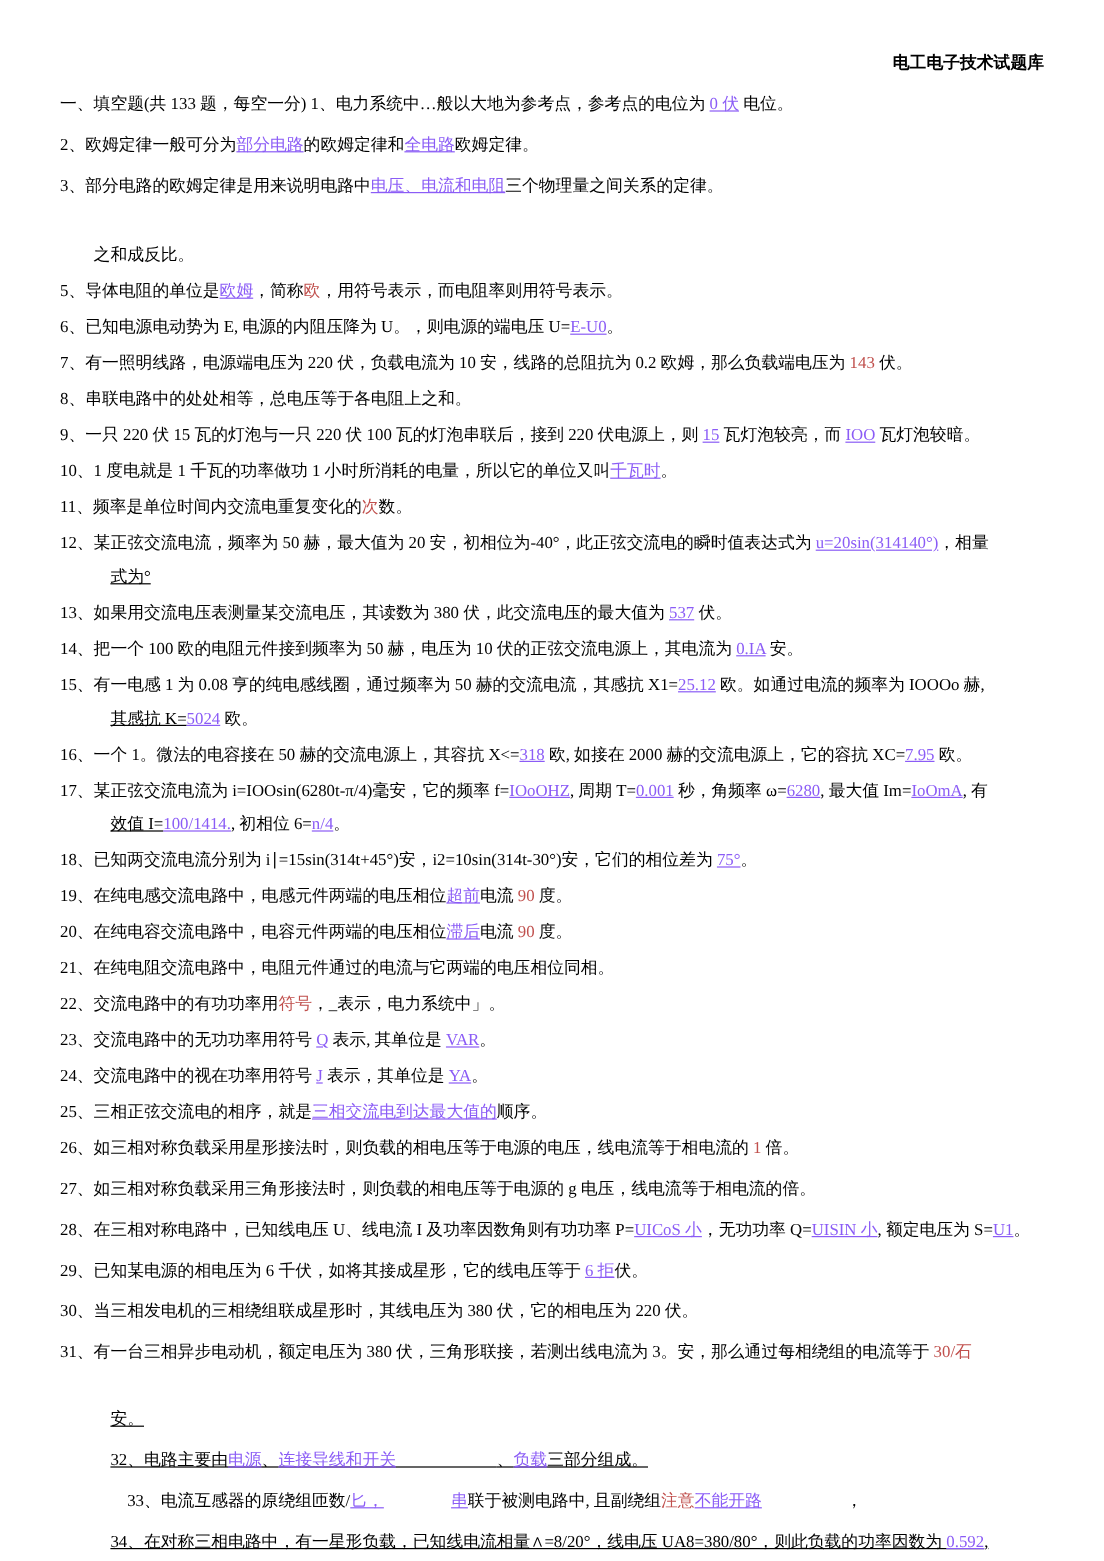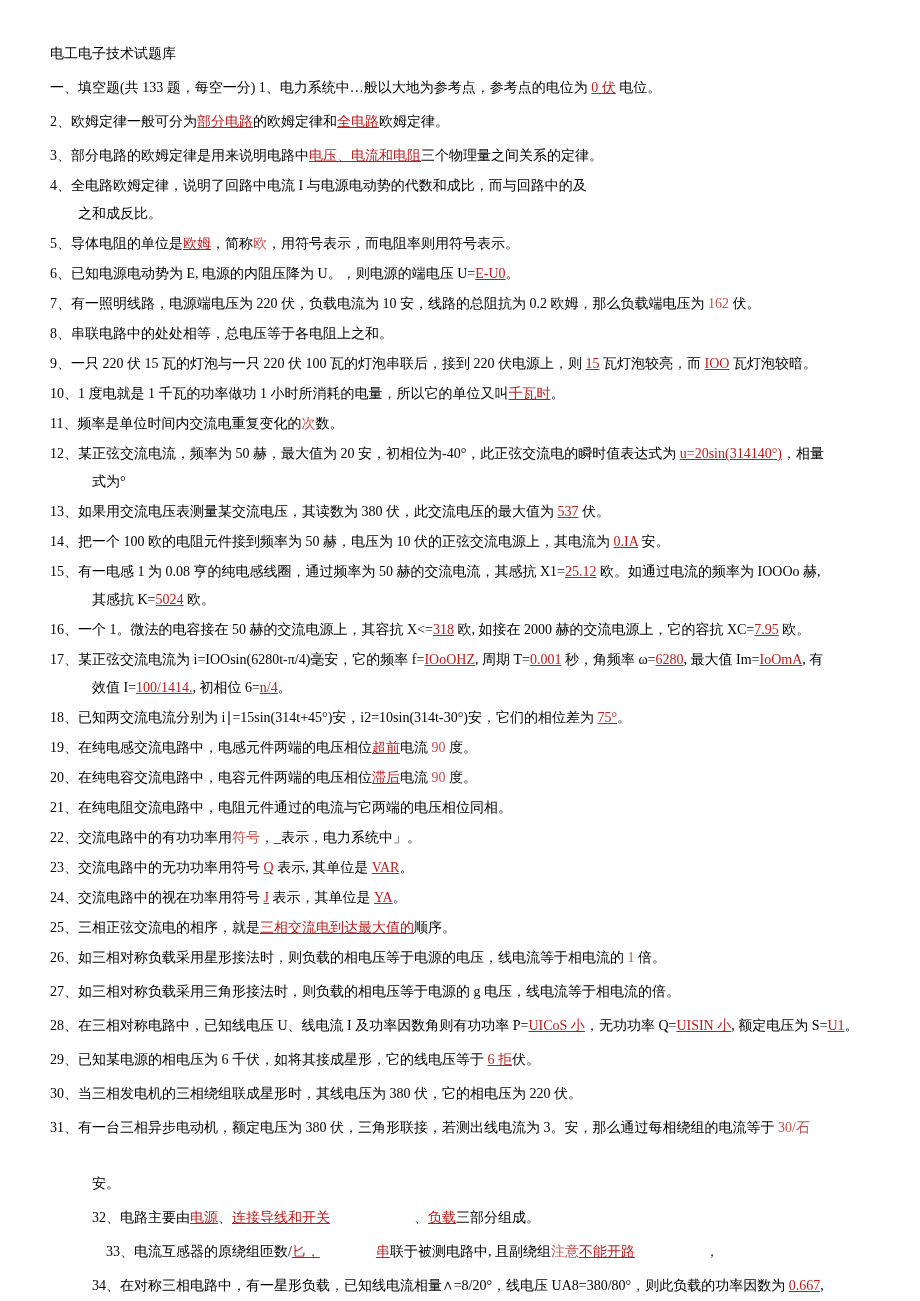--- a/index.html
+++ b/index.html
@@ -7,42 +7,43 @@
     margin: 0;
     padding: 40px 50px;
     font-family: "SimSun", "宋体", serif;
     font-size: 14px;
     color: #000000;
     line-height: 2.0;
     width: 920px;
     box-sizing: border-box;
   }
   .title {
-    text-align: left;
-    font-weight: normal;
+    text-align: right;
+    font-weight: bold;
     margin-bottom: 6px;
   }
   .line {
     text-align: justify;
   }
   .ans {
-    color: #b91c1c;
+    color: #8b5cf6;
     text-decoration: underline;
   }
   .ans-noline {
     color: #c0504d;
   }
   .u {
   }
   .indent {
     padding-left: 2em;
     font-family: Liberation Mono, monospace;
   }
   .indent2 {
     padding-left: 3em;
+    text-decoration: underline;
   }
   .indent3 {
     padding-left: 4em;
   }
   .block {
     margin-bottom: 2px;
   }
   .spaced { margin-top: 6px; margin-bottom: 6px; }
 </style>
 </head>
@@ -56,34 +57,34 @@
 
 <div class="line block spaced">
   <span>2、欧姆定律一般可分为</span><span class="ans">部分电路</span><span>的欧姆定律和</span><span class="ans">全电路</span><span>欧姆定律。</span>
 </div>
 
 <div class="line block">
   <span>3、部分电路的欧姆定律是用来说明电路中</span><span class="ans">电压、电流和电阻</span><span>三个物理量之间关系的定律。</span>
 </div>
 
 <div class="line block">
-  <span>4、全电路欧姆定律，说明了回路中电流 I 与电源电动势的代数和成比，而与回路中的及</span><br>
+  <br>
   <span class="indent">之和成反比。</span>
 </div>
 
 <div class="line block">
   <span>5、导体电阻的单位是</span><span class="ans">欧姆</span><span>，简称</span><span class="ans-noline">欧</span><span>，用符号表示，而电阻率则用符号表示。</span>
 </div>
 
 <div class="line block">
   <span>6、已知电源电动势为 E, 电源的内阻压降为 U。，则电源的端电压 U=</span><span class="ans">E-U0</span><span>。</span>
 </div>
 
 <div class="line block">
-  <span>7、有一照明线路，电源端电压为 220 伏，负载电流为 10 安，线路的总阻抗为 0.2 欧姆，那么负载端电压为 </span><span class="ans-noline">162</span><span> 伏。</span>
+  <span>7、有一照明线路，电源端电压为 220 伏，负载电流为 10 安，线路的总阻抗为 0.2 欧姆，那么负载端电压为 </span><span class="ans-noline">143</span><span> 伏。</span>
 </div>
 
 <div class="line block"><span>8、串联电路中的处处相等，总电压等于各电阻上之和。</span></div>
 
 <div class="line block">
   <span>9、一只 220 伏 15 瓦的灯泡与一只 220 伏 100 瓦的灯泡串联后，接到 220 伏电源上，则 </span><span class="ans">15</span><span> 瓦灯泡较亮，而 </span><span class="ans">IOO</span><span> 瓦灯泡较暗。</span>
 </div>
 
 <div class="line block">
   <span>10、1 度电就是 1 千瓦的功率做功 1 小时所消耗的电量，所以它的单位又叫</span><span class="ans">千瓦时</span><span>。</span>
@@ -177,15 +178,15 @@
 
 <div class="line block spaced indent2">
   <span>32、电路主要由</span><span class="ans">电源</span><span>、</span><span class="ans">连接导线和开关</span><span>　　　　　　</span><span>、</span><span class="ans">负载</span><span>三部分组成。</span>
 </div>
 
 <div class="line block indent3">
   <span>33、电流互感器的原绕组匝数/</span><span class="ans">匕，</span><span>　　　　</span><span class="ans">串</span><span>联于被测电路中, 且副绕组</span><span class="ans-noline">注意</span><span class="ans">不能开路</span><span>　　　　　</span><span>，</span>
 </div>
 
 <div class="line block spaced indent2">
-  <span>34、在对称三相电路中，有一星形负载，已知线电流相量∧=8/20°，线电压 UA8=380/80°，则此负载的功率因数为 </span><span class="ans">0.667</span><span>,</span><br>
+  <span>34、在对称三相电路中，有一星形负载，已知线电流相量∧=8/20°，线电压 UA8=380/80°，则此负载的功率因数为 </span><span class="ans">0.592</span><span>,</span><br>
   
 </div>
 
 </body></html>

